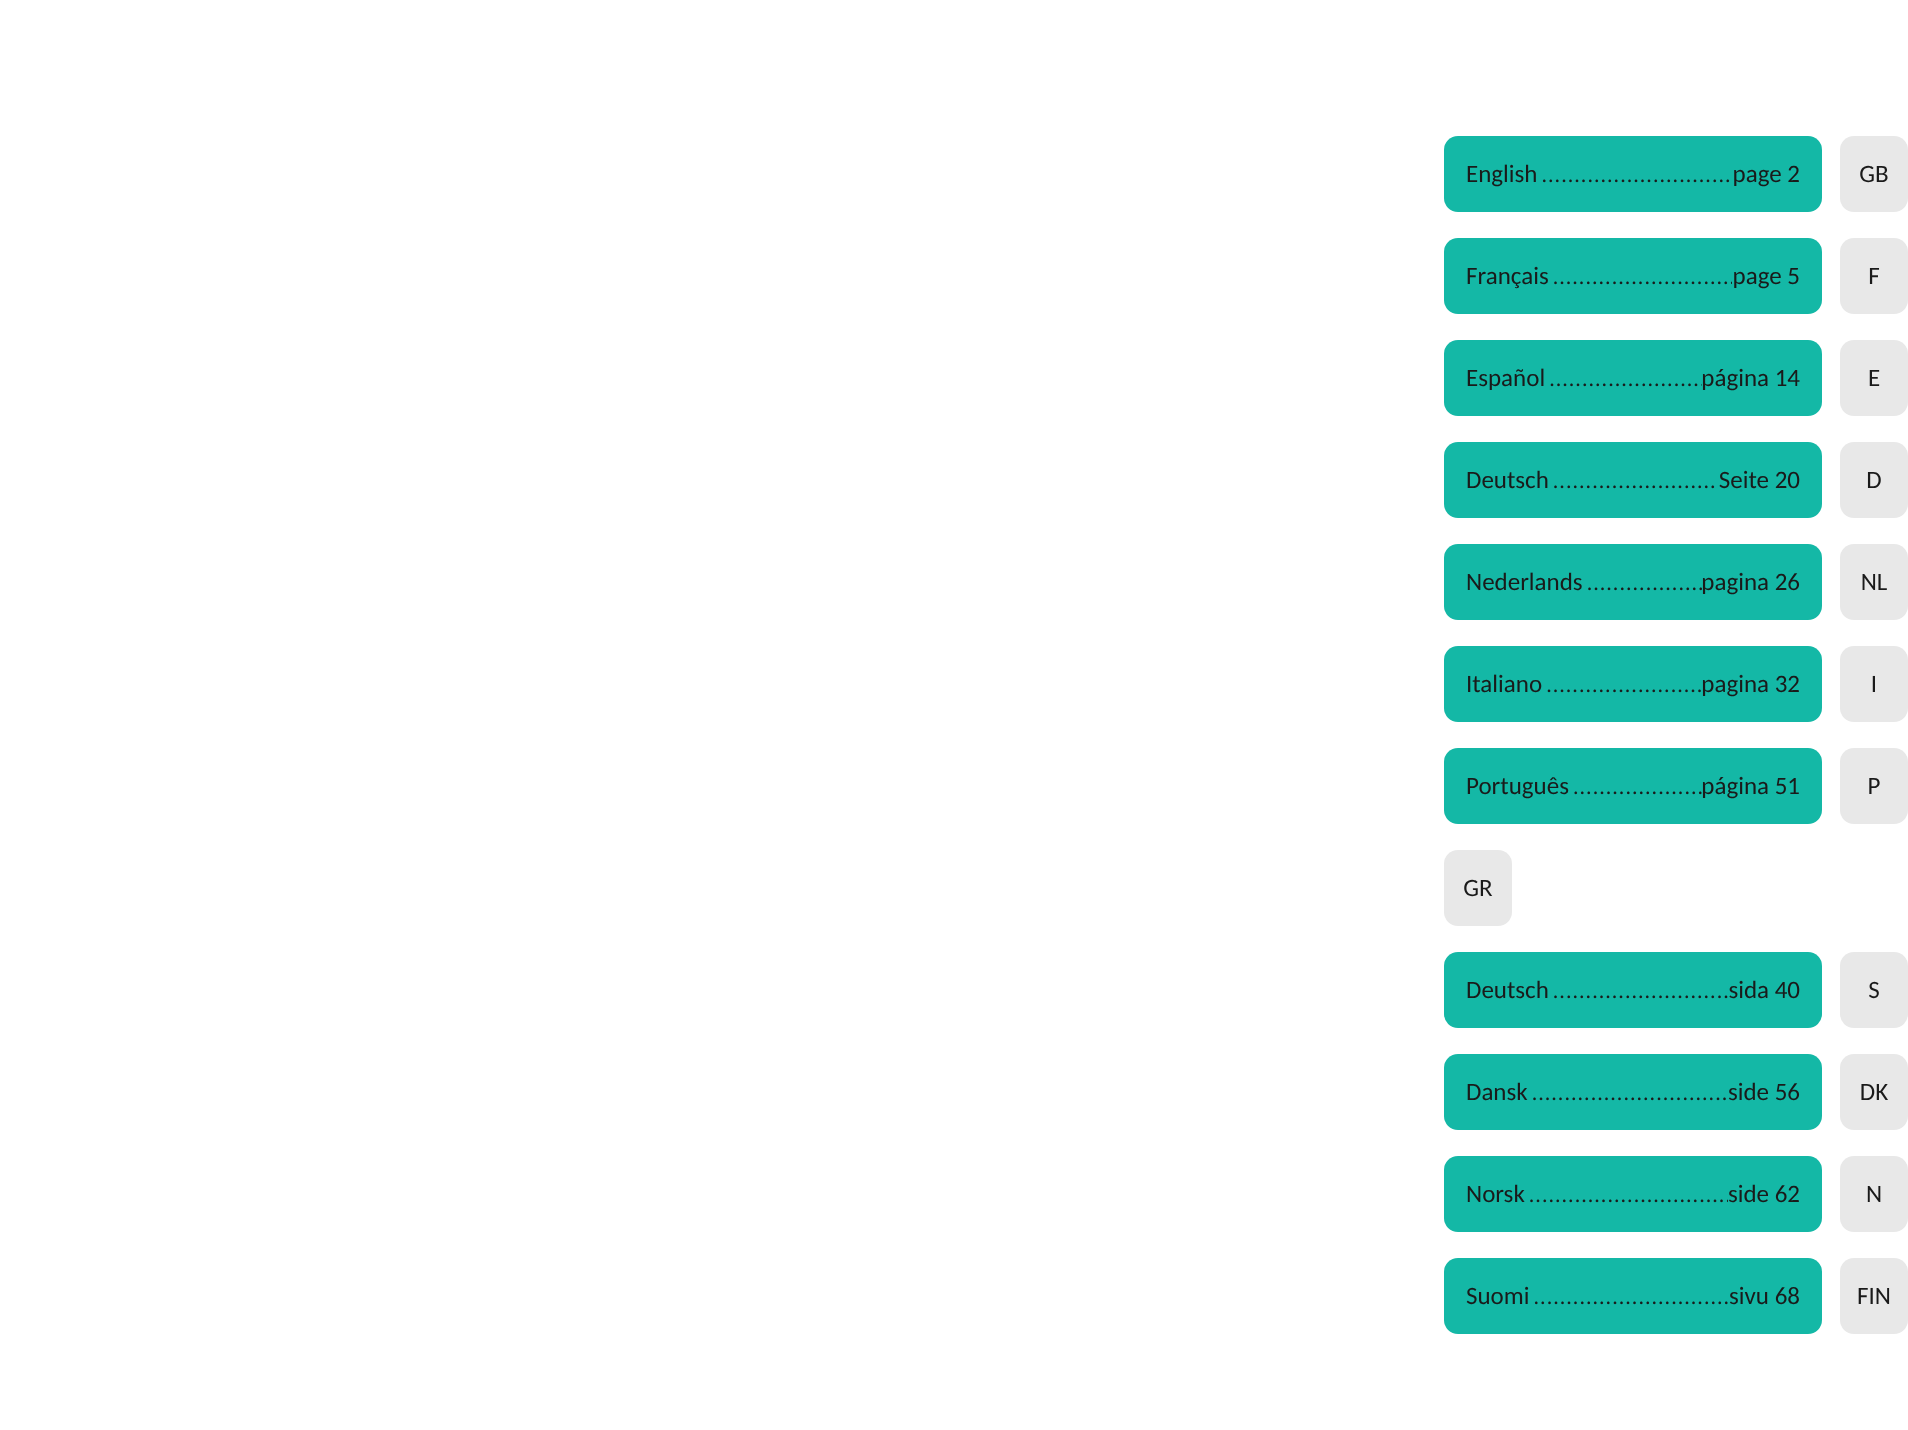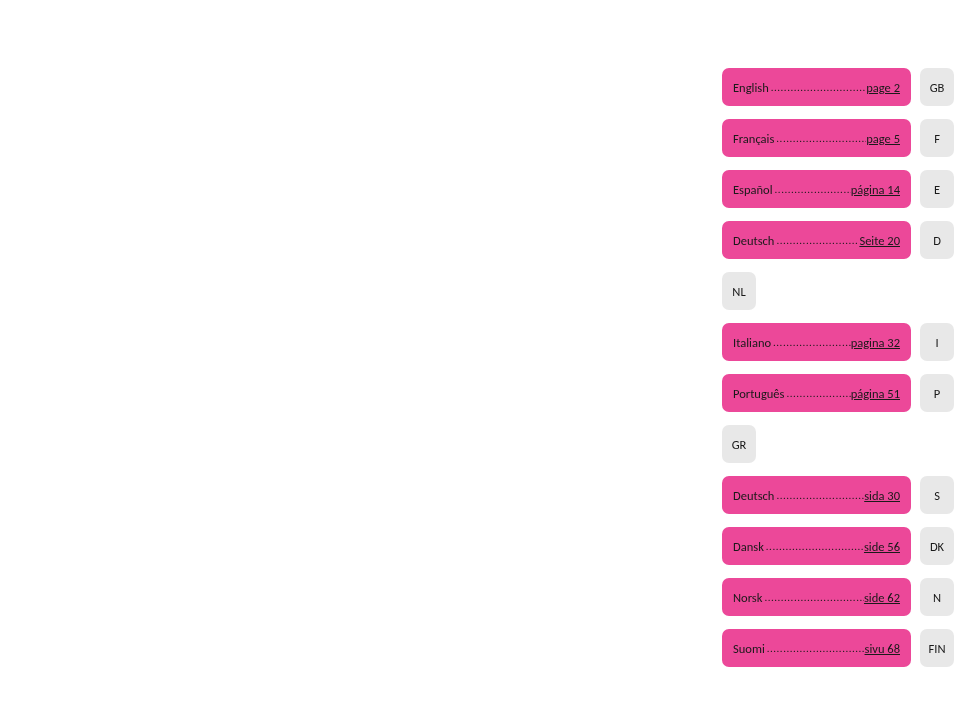--- a/index.html
+++ b/index.html
@@ -19,21 +19,21 @@
       right: 0;
       top: 68px;
       width: 232px;
     }
     .toc-row {
       display: flex;
       gap: 9px;
       margin-bottom: 13px;
     }
     .lang-box {
-      background: #ec4899;
+      background: #14b8a6;
       border-radius: 7px;
       width: 189px;
       height: 38px;
       display: flex;
       align-items: center;
       padding: 0 11px;
       font-size: 12.5px;
       color: #1a1a1a;
       white-space: nowrap;
       overflow: hidden;
@@ -47,21 +47,20 @@
       letter-spacing: 0.5px;
       font-size: 11px;
       padding: 0 2px;
       white-space: nowrap;
     }
     .dots::before {
       content: "..............................................................";
     }
     .page-text {
       flex: 0 0 auto;
-      text-decoration: underline;
     }
     .code-box {
       background: #e8e8e8;
       border-radius: 7px;
       width: 34px;
       height: 38px;
       display: flex;
       align-items: center;
       justify-content: center;
       font-size: 12.5px;
@@ -102,20 +101,25 @@
   <div class="toc-row">
     <div class="lang-box">
       <span class="lang-text">Deutsch</span>
       <span class="dots"></span>
       <span class="page-text">Seite 20</span>
     </div>
     <div class="code-box">D</div>
   </div>
 
   <div class="toc-row">
+    <div class="lang-box">
+      <span class="lang-text">Nederlands</span>
+      <span class="dots"></span>
+      <span class="page-text">pagina 26</span>
+    </div>
     <div class="code-box">NL</div>
   </div>
 
   <div class="toc-row">
     <div class="lang-box">
       <span class="lang-text">Italiano</span>
       <span class="dots"></span>
       <span class="page-text">pagina 32</span>
     </div>
     <div class="code-box">I</div>
@@ -131,21 +135,21 @@
   </div>
 
   <div class="toc-row">
     <div class="code-box">GR</div>
   </div>
 
   <div class="toc-row">
     <div class="lang-box">
       <span class="lang-text">Deutsch</span>
       <span class="dots"></span>
-      <span class="page-text">sida 30</span>
+      <span class="page-text">sida 40</span>
     </div>
     <div class="code-box">S</div>
   </div>
 
   <div class="toc-row">
     <div class="lang-box">
       <span class="lang-text">Dansk</span>
       <span class="dots"></span>
       <span class="page-text">side 56</span>
     </div>

